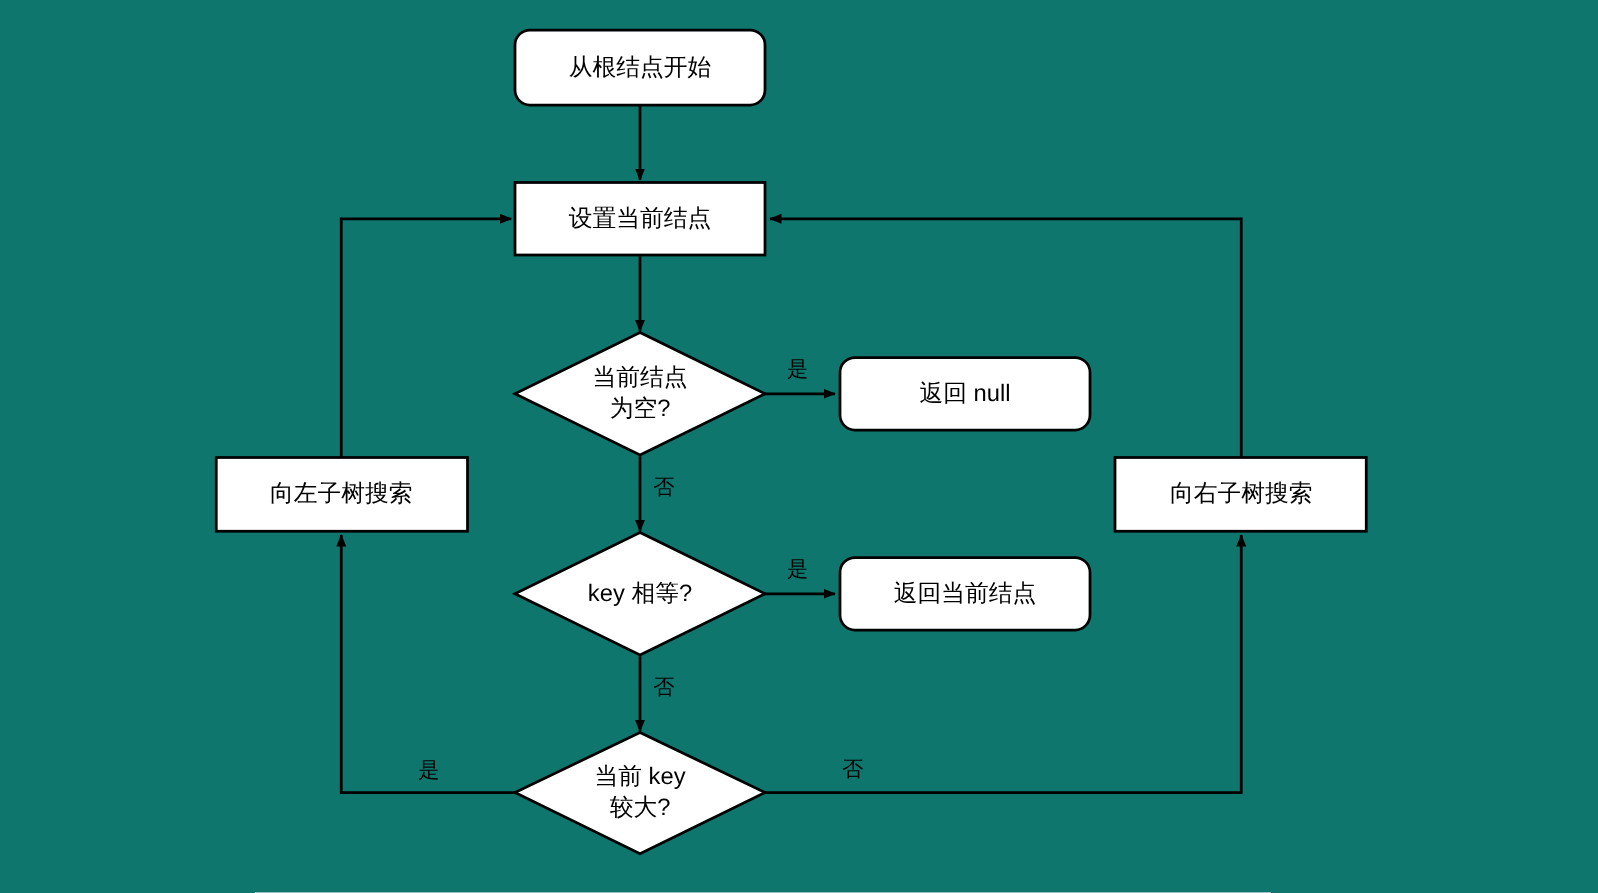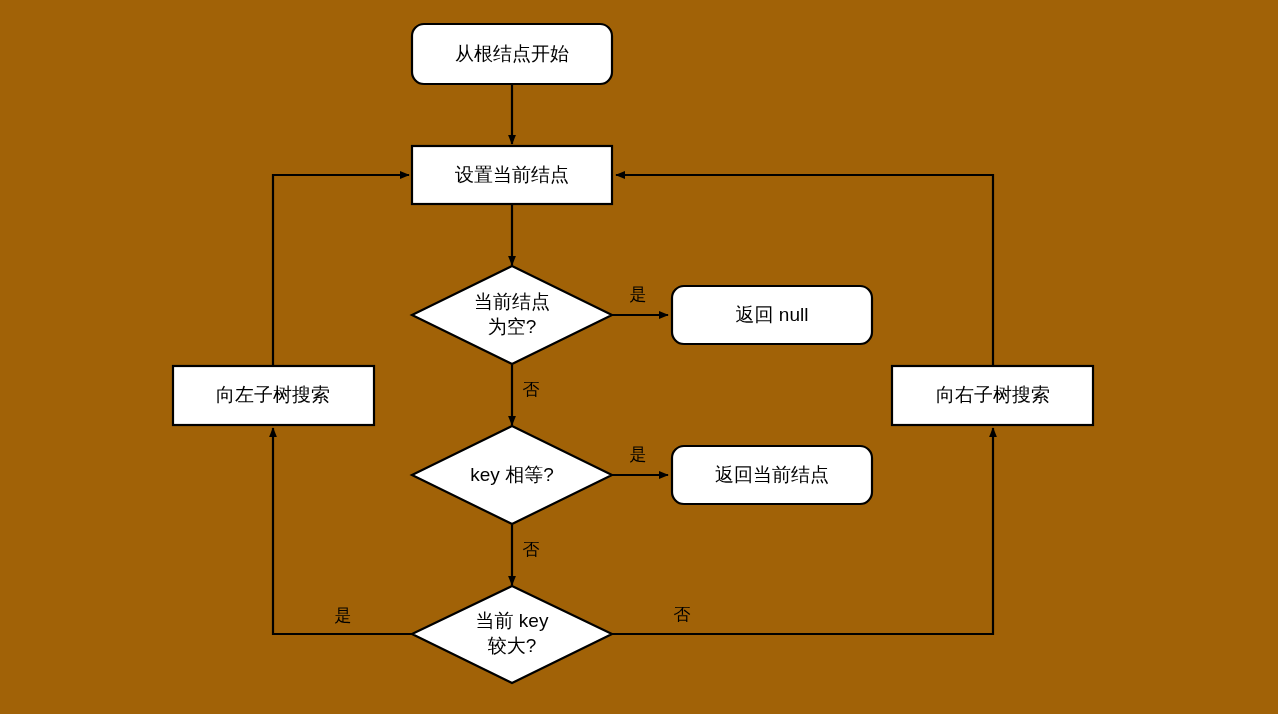--- a/index.html
+++ b/index.html
@@ -7,21 +7,21 @@
     padding: 0;
     background: #ffffff;
   }
   body {
     font-family: "Liberation Sans", "DejaVu Sans", sans-serif;
   }
   #flow-root {
     position: relative;
     width: 1278px;
     height: 714px;
-    background: #a16207;
+    background: #0f766e;
     overflow: hidden;
     text-align: center;
   }
   svg#flow-svg {
     display: block;
     width: 1278px;
     height: 714px;
   }
   .node-shape {
     fill: #ffffff;

